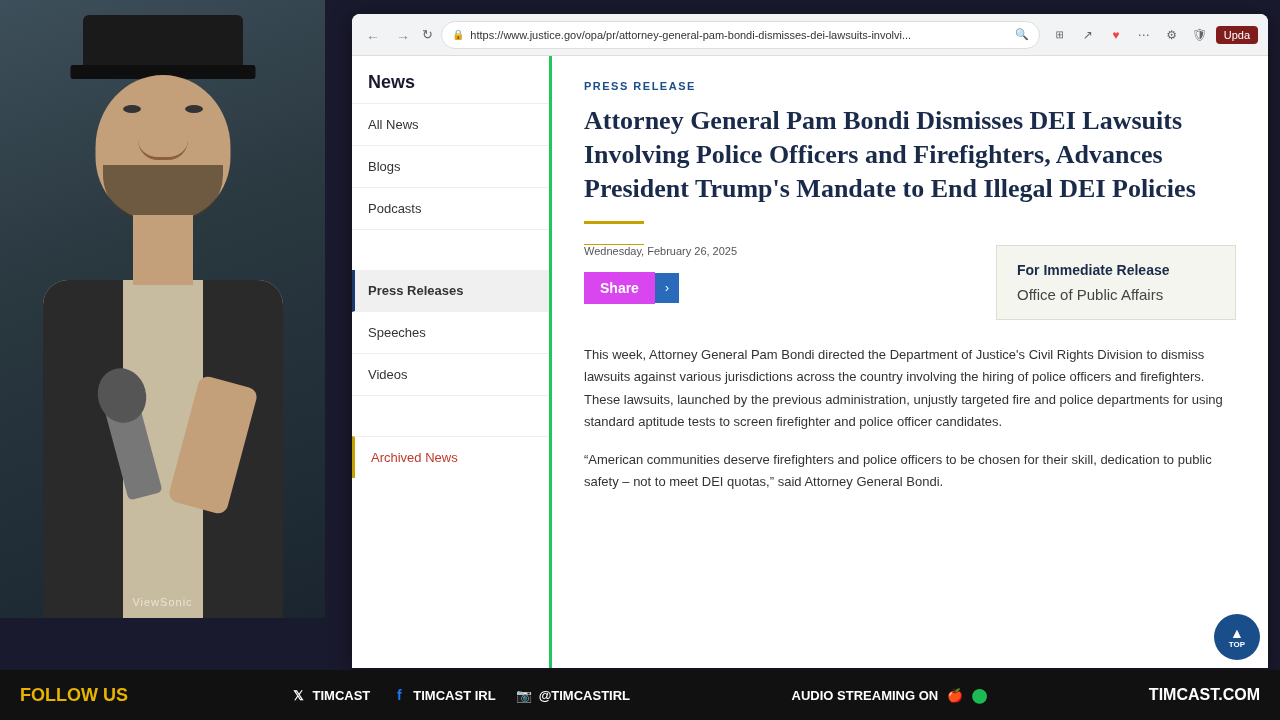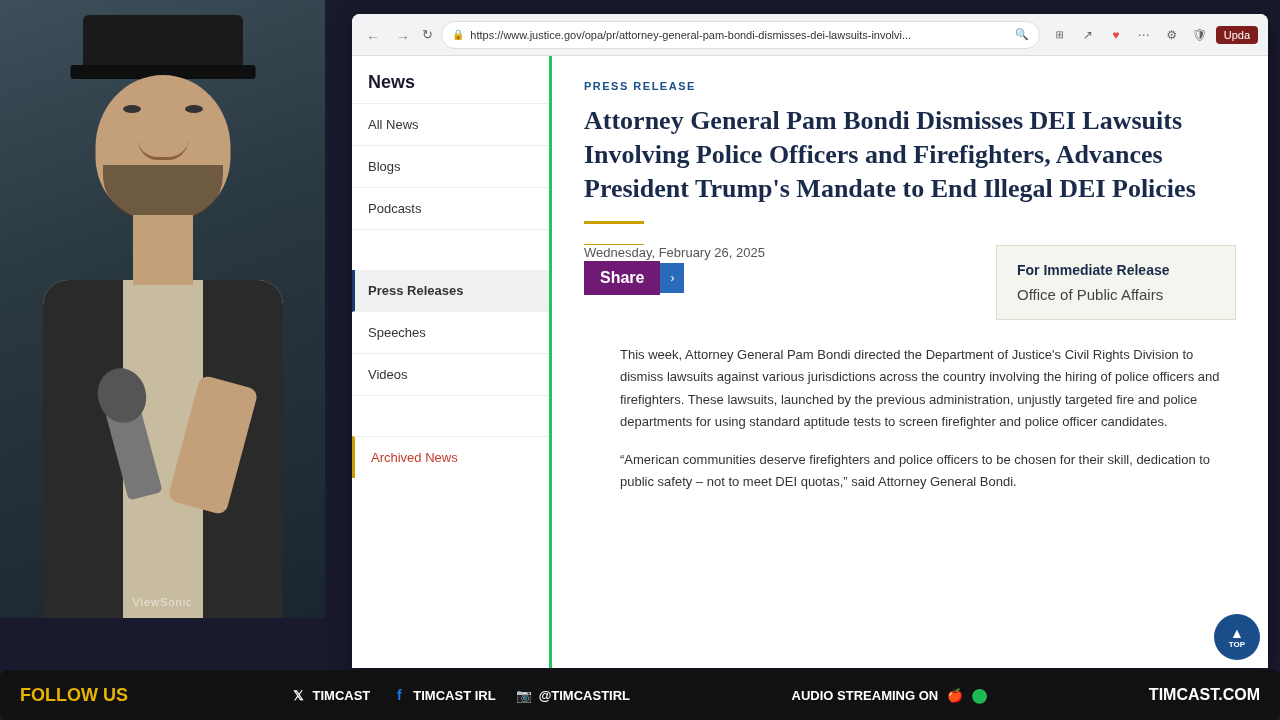--- a/index.html
+++ b/index.html
@@ -192,36 +192,36 @@
 
     .article-meta {
       display: flex;
       align-items: flex-start;
       gap: 20px;
       margin-bottom: 24px;
     }
 
     .meta-left { flex: 1; }
     .date-text {
-      font-size: 13px;
+      font-size: 11px;
       color: #555;
-      margin-bottom: 1px;
+      margin-bottom: 15px;
     }
 
     .share-btn {
       display: inline-flex;
       align-items: center;
       gap: 0;
       cursor: pointer;
     }
     .share-label {
-      background: #701a75;
+      background: #d946ef;
       color: white;
       padding: 8px 16px;
-      font-size: 16px;
+      font-size: 14px;
       font-weight: bold;
       border: none;
       cursor: pointer;
     }
     .share-arrow {
       background: #2a6aba;
       color: white;
       padding: 8px 10px;
       font-size: 12px;
       border: none;
@@ -246,34 +246,32 @@
       color: #444;
     }
 
     .article-body {
       font-size: 13px;
       line-height: 1.7;
       color: #333;
     }
     .article-body p {
       margin-bottom: 16px;
-      margin-left: 36px;
     }
 
     
     .bottom-bar {
       position: absolute;
       left: 0; bottom: 0;
       width: 1280px; height: 50px;
       background: #111;
       display: flex;
       align-items: center;
       justify-content: space-between;
       padding: 0 20px;
-      border-radius: 7px;
     }
     .follow-us {
       font-size: 18px;
       font-weight: bold;
       color: white;
     }
     .follow-us span { color: #e8b400; }
     .social-links {
       display: flex;
       gap: 20px;

